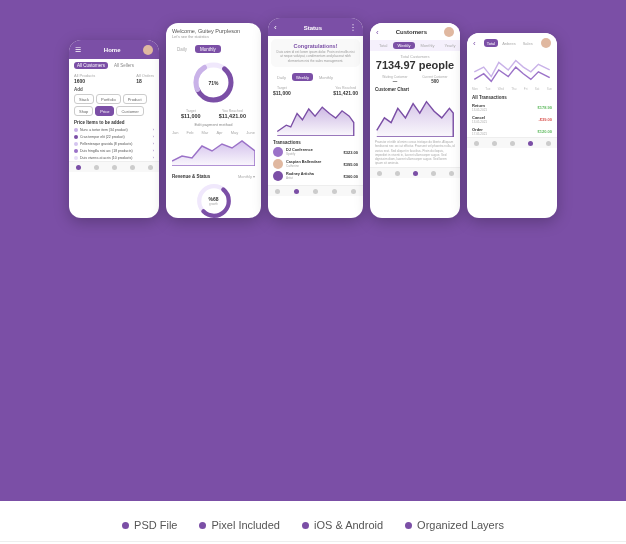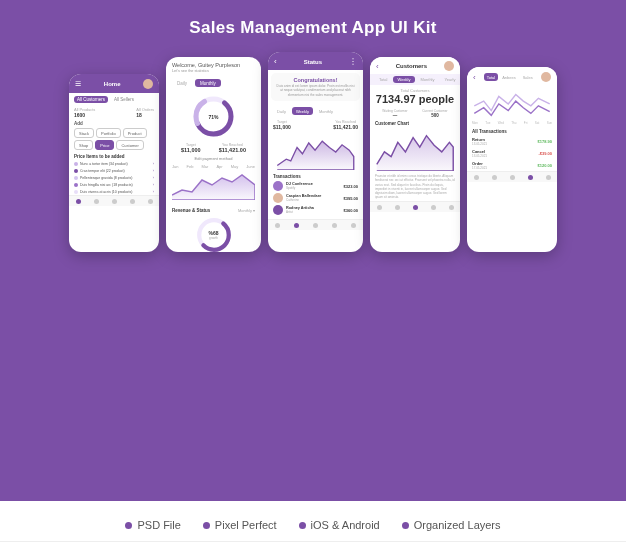--- a/index.html
+++ b/index.html
@@ -231,21 +231,20 @@
 
     
     .sparkline { width: 100%; height: 100%; }
   </style>
 </head>
 <body>
 
 <div class="main-wrapper">
 
   <div class="top-section">
-    <div class="page-title">Sales Management App UI Kit</div>
 
     <div class="phones-row">
 
       <div class="phone-frame small">
         <div class="p1-header">
           <span style="color:white;font-size:7px;">☰</span>
           <span class="p1-header-label">Home</span>
           <div class="p1-avatar"></div>
         </div>
         <div class="p1-tabs">
@@ -558,21 +557,21 @@
   </div>
 
   <div class="bottom-section">
     <div class="features-row">
       <div class="feature-item">
         <div class="feature-dot" style="background:#7b4fa6;"></div>
         <span class="feature-label">PSD File</span>
       </div>
       <div class="feature-item">
         <div class="feature-dot" style="background:#7b4fa6;"></div>
-        <span class="feature-label">Pixel Perfect</span>
+        <span class="feature-label">Pixel Included</span>
       </div>
       <div class="feature-item">
         <div class="feature-dot" style="background:#7b4fa6;"></div>
         <span class="feature-label">iOS &amp; Android</span>
       </div>
       <div class="feature-item">
         <div class="feature-dot" style="background:#7b4fa6;"></div>
         <span class="feature-label">Organized Layers</span>
       </div>
     </div>

